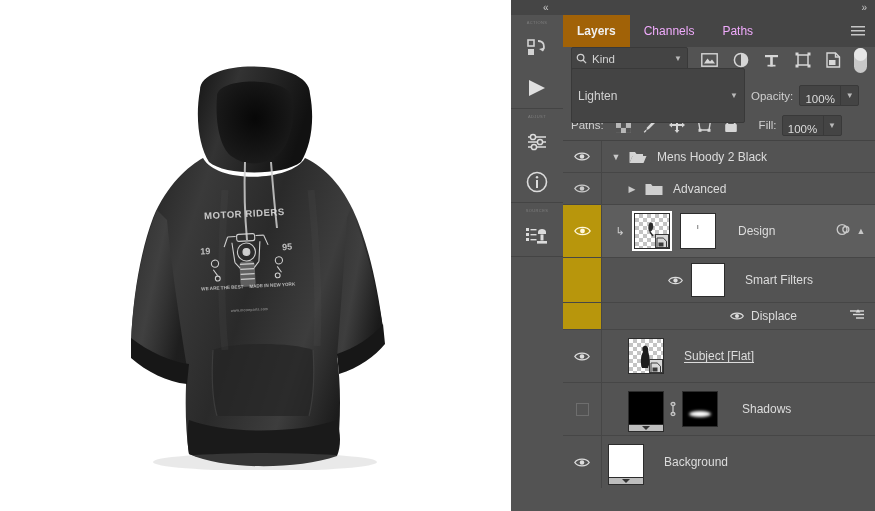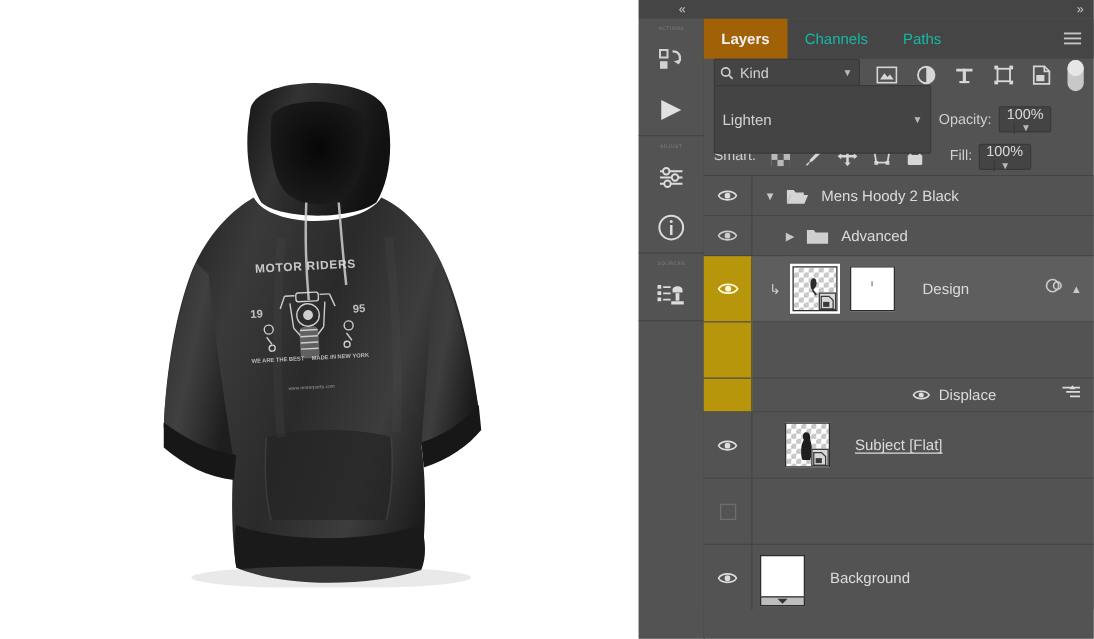--- a/index.html
+++ b/index.html
@@ -88,21 +88,21 @@
     background:#535353;
   }
 
   
   #tabs{
     position:relative;height:32px;background:#454545;
     display:flex;align-items:stretch;
   }
   .tab{
     display:flex;align-items:center;padding:0 14px;
-    font-size:12px;color:#14b8a6;cursor:pointer;user-select:none;
+    font-size:12px;color:#f0abfc;cursor:pointer;user-select:none;
   }
   .tab.active{background:#a16207;color:#f0f0f0;font-weight:bold;}
   .tab-menu{
     position:absolute;right:6px;top:0;height:32px;width:22px;
     display:flex;align-items:center;justify-content:center;cursor:pointer;
   }
 
   
   #filter-row{
     height:34px;display:flex;align-items:flex-start;padding:0 8px;gap:0;
@@ -135,21 +135,21 @@
   .blend-select{
     width:160px;height:21px;background:#444;border:1px solid #393939;
     border-radius:2px;display:flex;align-items:center;
     padding:16px 6px;cursor:pointer;position:relative;
   }
   .blend-select .txt{font-size:12px;color:#d2d2d2;}
   .blend-select .caret{position:absolute;right:6px;color:#b9b9b9;font-size:8px;}
   .fld-lbl{font-size:11.5px;color:#cfcfcf;}
   .num-box{
     height:19px;background:#444;border:1px solid #393939;border-radius:2px;
-    display:flex;align-items:center;flex-direction:column;
+    display:flex;align-items:flex-end;
   }
   .num-val{
     width:40px;text-align:center;font-size:11.5px;color:#dcdcdc;
     cursor:text;
   }
   .num-caret{
     width:17px;height:19px;display:flex;align-items:center;
     justify-content:center;border-left:1px solid #393939;
     color:#b9b9b9;font-size:8px;cursor:pointer;
   }
@@ -489,21 +489,21 @@
           <span class="caret">▼</span>
         </div>
         <span class="fld-lbl">Opacity:</span>
         <div class="num-box">
           <span class="num-val">100%</span>
           <span class="num-caret">▼</span>
         </div>
       </div>
 
       <div id="lock-row">
-        <span class="fld-lbl" style="margin-right:6px">Smart:</span>
+        <span class="fld-lbl" style="margin-right:6px">Paths:</span>
 
         <div class="lock-ic">
           <svg width="15" height="15" viewBox="0 0 16 16">
             <rect x="0" y="0" width="16" height="16" fill="#b8b8b8"></rect>
             <g fill="#535353">
               <rect x="0" y="0" width="5.3" height="5.3"></rect>
               <rect x="10.6" y="0" width="5.3" height="5.3"></rect>
               <rect x="5.3" y="5.3" width="5.3" height="5.3"></rect>
               <rect x="0" y="10.6" width="5.3" height="5.3"></rect>
               <rect x="10.6" y="10.6" width="5.3" height="5.3"></rect>
@@ -626,20 +626,28 @@
                   <circle cx="10.5" cy="8" r="3.2" fill="none" stroke="#c9c9c9" stroke-width="1.4"></circle>
                 </svg>
               </span>
               <span class="chev-sm">▲</span>
             </span>
           </div>
         </div>
 
         <div class="lrow" style="height:44px">
           <div class="eyecol gold"></div>
+          <div class="lrow-body" style="padding-left:66px;gap:8px;">
+            <svg width="15" height="11" viewBox="0 0 16 11">
+              <path d="M0.8 5.5 C3.5 1 12.5 1 15.2 5.5 C12.5 10 3.5 10 0.8 5.5 Z" fill="none" stroke="#dcdcdc" stroke-width="1.3"></path>
+              <circle cx="8" cy="5.5" r="2.3" fill="#dcdcdc"></circle>
+            </svg>
+            <div class="thumb mask-white" style="width:34px;height:34px"></div>
+            <span class="lname" style="margin-left:12px">Smart Filters</span>
+          </div>
         </div>
 
         <div class="lrow" style="height:26px">
           <div class="eyecol gold"></div>
           <div class="lrow-body" style="padding-left:128px;gap:7px;">
             <svg width="14" height="10" viewBox="0 0 16 11">
               <path d="M0.8 5.5 C3.5 1 12.5 1 15.2 5.5 C12.5 10 3.5 10 0.8 5.5 Z" fill="none" stroke="#dcdcdc" stroke-width="1.4"></path>
               <circle cx="8" cy="5.5" r="2.3" fill="#dcdcdc"></circle>
             </svg>
             <span class="lname">Displace</span>
@@ -678,20 +686,36 @@
               </span>
             </div>
             <span class="lname underline" style="margin-left:14px">Subject [Flat]</span>
           </div>
         </div>
 
         <div class="lrow" style="height:52px">
           <div class="eyecol">
             <span class="chkbox-empty"></span>
           </div>
+          <div class="lrow-body" style="padding-left:26px;gap:0;">
+            <div class="thumb black">
+              <span class="bg-strip"></span>
+            </div>
+            <span class="link-ic">
+              <svg width="12" height="16" viewBox="0 0 12 16">
+                <path d="M6 4.5 C3.4 4.5 3.4 1.5 6 1.5 C8.6 1.5 8.6 4.5 6 4.5 Z
+                         M6 11.5 C3.4 11.5 3.4 14.5 6 14.5 C8.6 14.5 8.6 11.5 6 11.5 Z" fill="none" stroke="#c8c8c8" stroke-width="1.3"></path>
+                <path d="M6 4.5 L6 11.5" stroke="#c8c8c8" stroke-width="1.3"></path>
+              </svg>
+            </span>
+            <div class="thumb black">
+              <span class="shadow-blob"></span>
+            </div>
+            <span class="lname" style="margin-left:24px">Shadows</span>
+          </div>
         </div>
 
         <div class="lrow" style="height:52px;border-bottom:none">
           <div class="eyecol">
             <svg width="16" height="11" viewBox="0 0 16 11">
               <path d="M0.8 5.5 C3.5 1 12.5 1 15.2 5.5 C12.5 10 3.5 10 0.8 5.5 Z" fill="none" stroke="#dcdcdc" stroke-width="1.3"></path>
               <circle cx="8" cy="5.5" r="2.3" fill="#dcdcdc"></circle>
             </svg>
           </div>
           <div class="lrow-body" style="padding-left:6px;gap:6px;">

